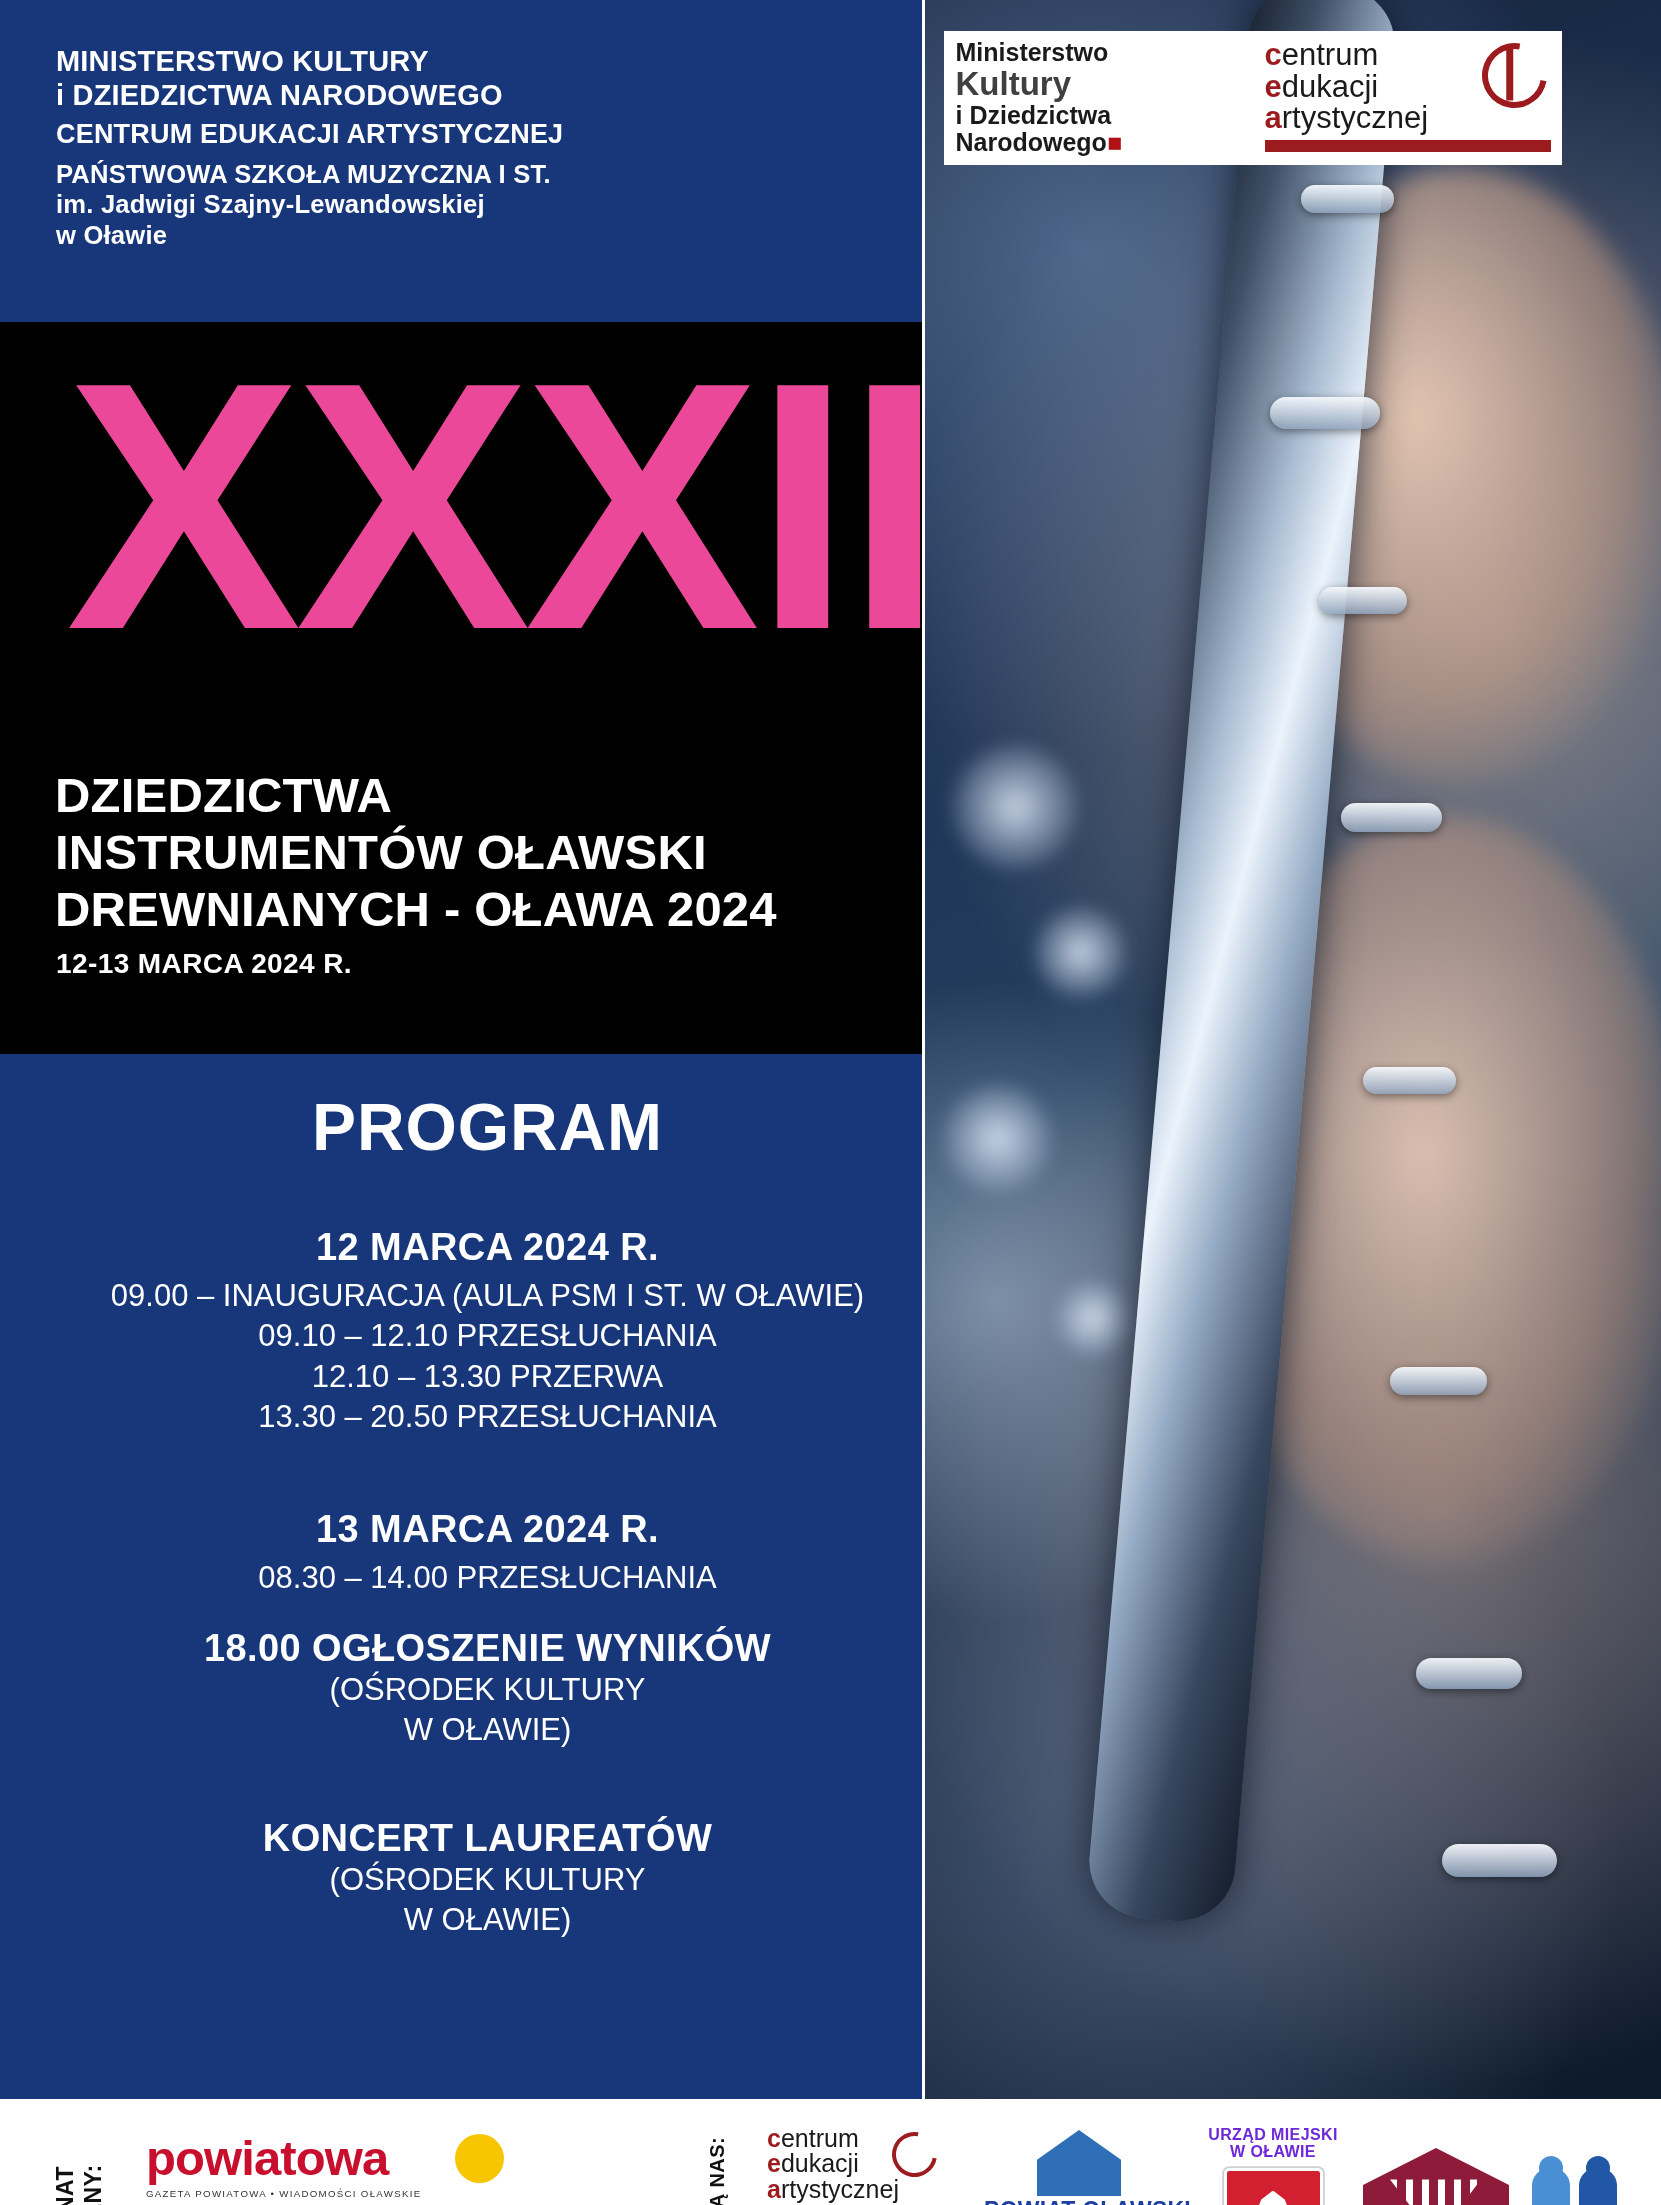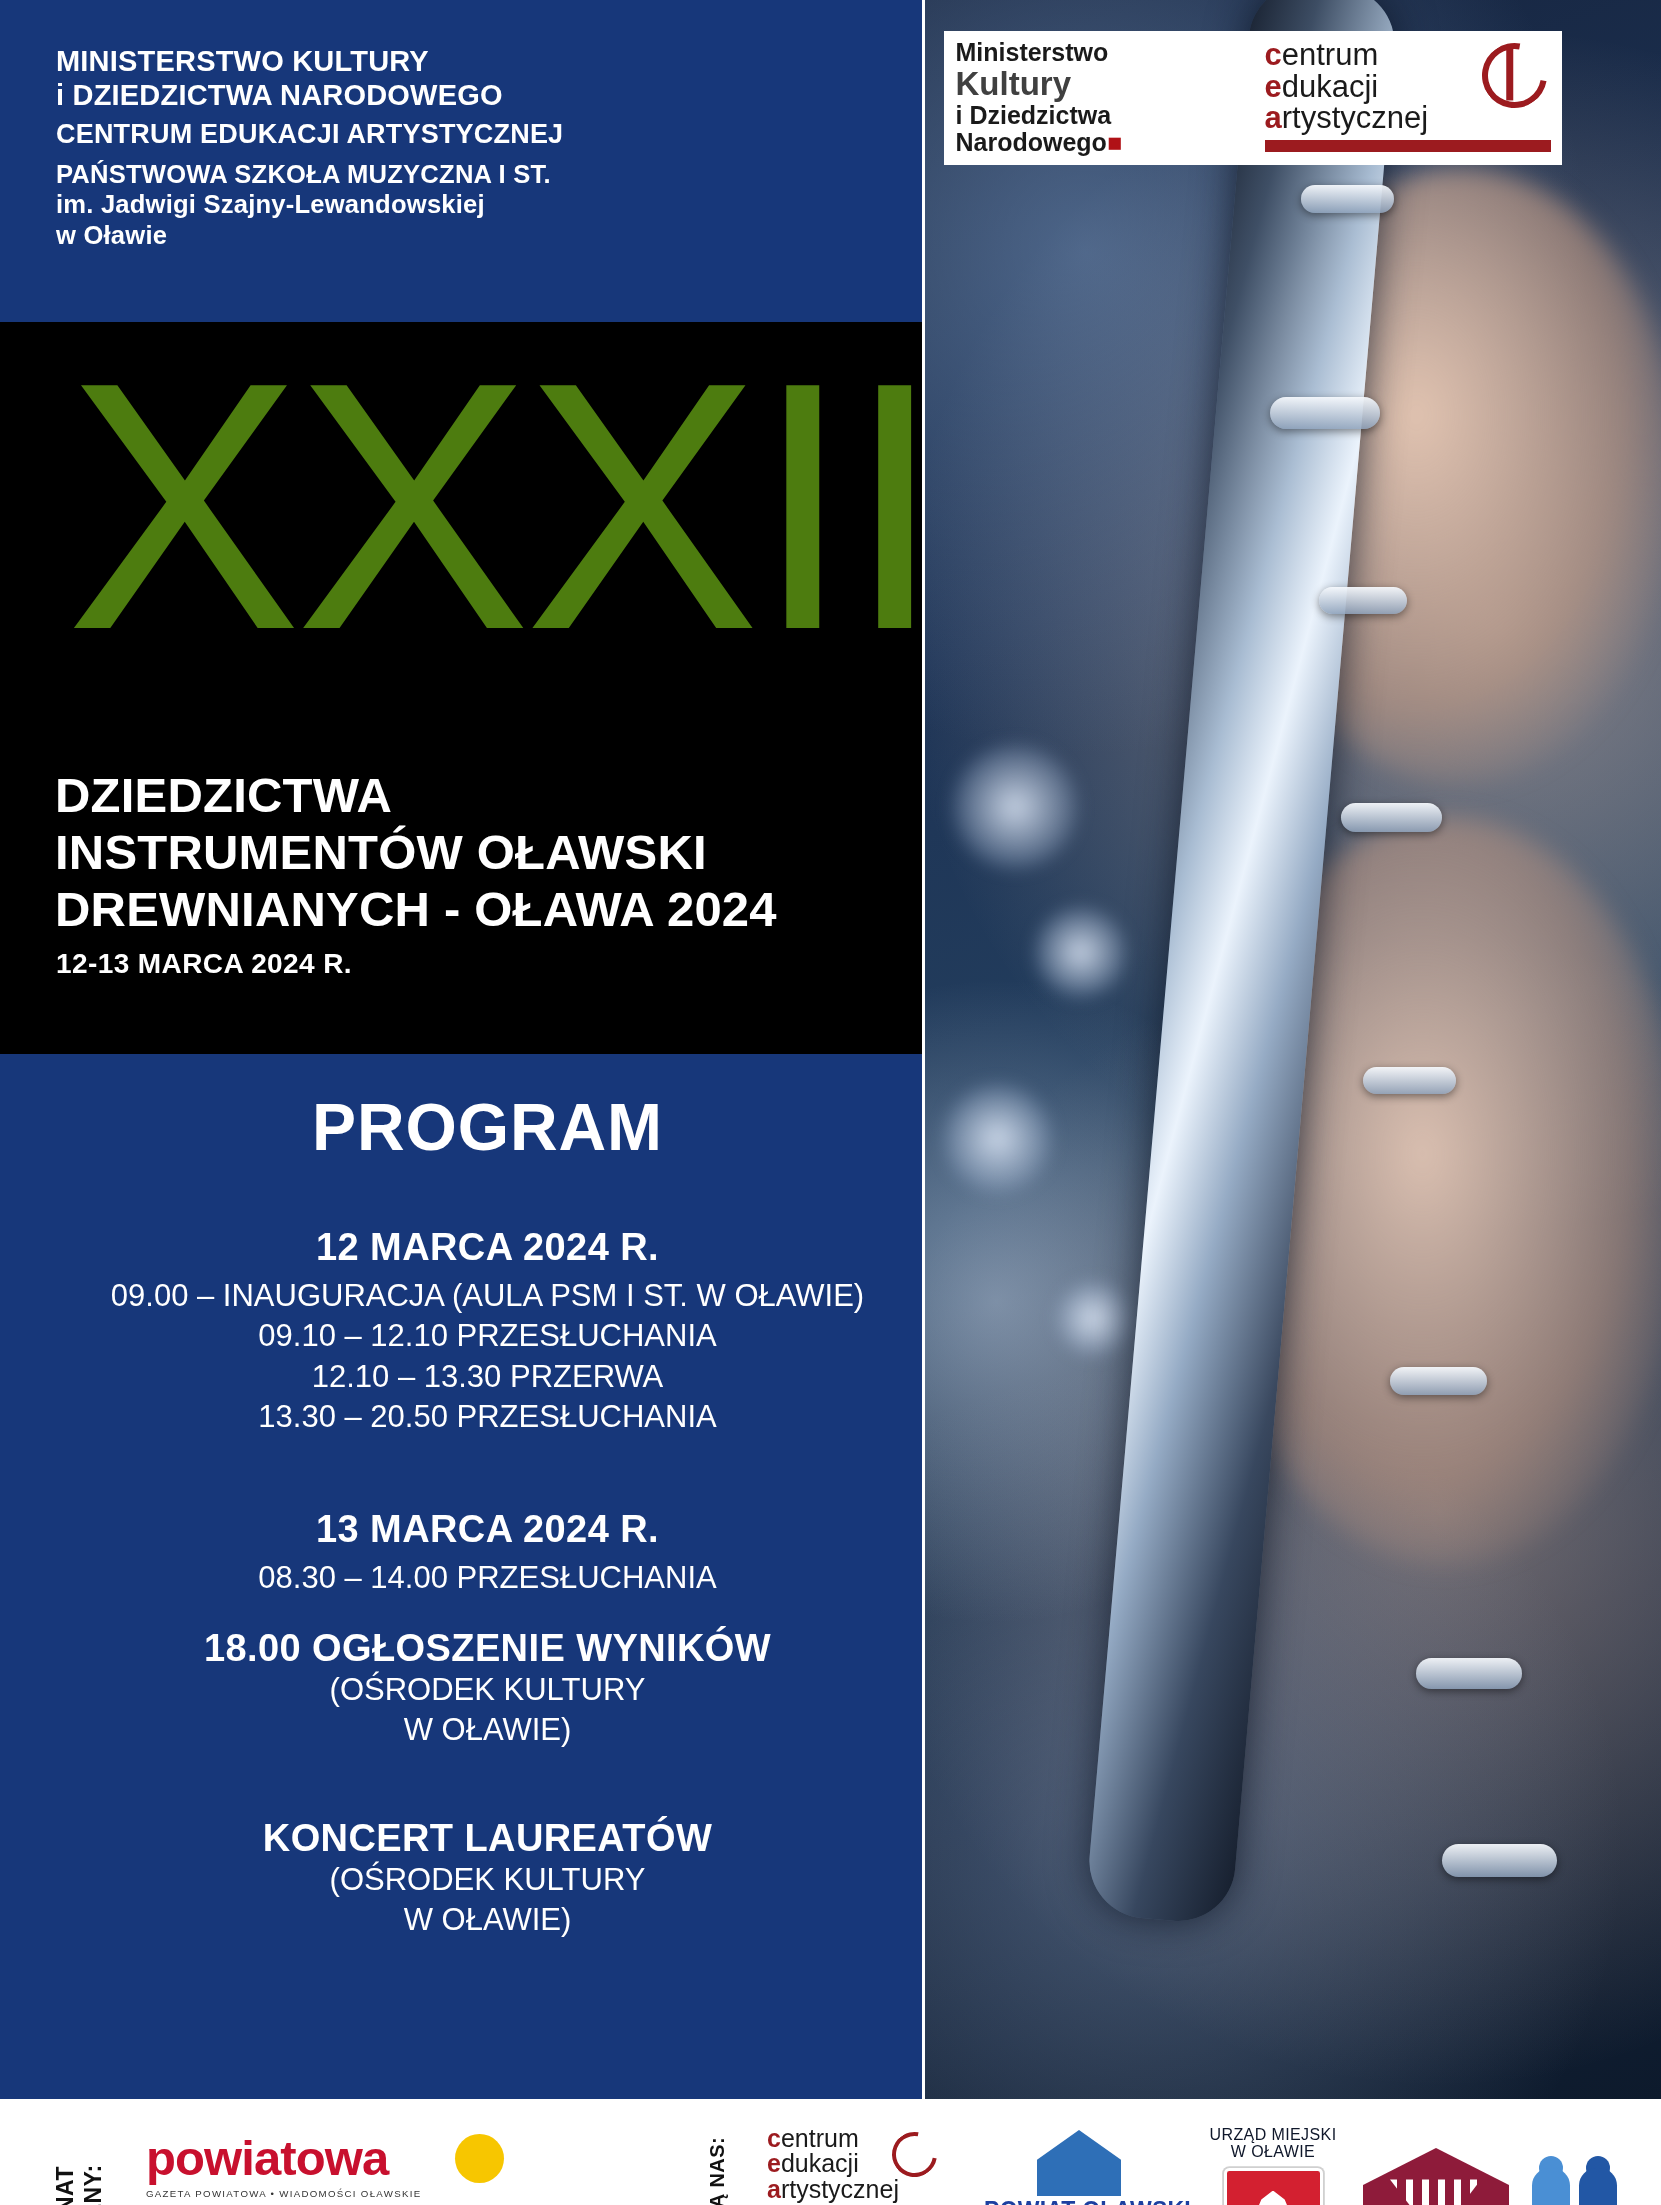--- a/index.html
+++ b/index.html
@@ -173,22 +173,22 @@
     top: 322px;
     width: 922px;
     height: 732px;
     background: #000000;
   }
   .roman {
     position: absolute;
     left: 66px;
     top: 22px;
     font-size: 353px;
-    font-weight: normal;
-    color: #4d7c0f;
+    font-weight: bold;
+    color: #ec4899;
     letter-spacing: -6.2px;
     line-height: 0.92;
   }
   .title-lines {
     position: absolute;
     left: 55px;
     top: 445px;
     color: #ffffff;
     font-weight: bold;
     font-size: 49px;
@@ -385,22 +385,22 @@
 
   .urzad {
     position: absolute;
     left: 1200px;
     top: 26.5px;
     width: 146px;
     text-align: center;
   }
   .urzad .t {
     font-size: 16px;
-    font-weight: normal;
-    color: #0f172a;
+    font-weight: bold;
+    color: #6d28d9;
     line-height: 1.12;
     letter-spacing: 0.4px;
   }
   .urzad .shield {
     margin: 6.2px auto 0 auto;
     width: 93px;
     height: 132px;
     background: #d32030;
     border: 3.5px solid #ffffff;
     border-radius: 5.3px 5.3px 50% 50% / 5.3px 5.3px 42% 42%;

